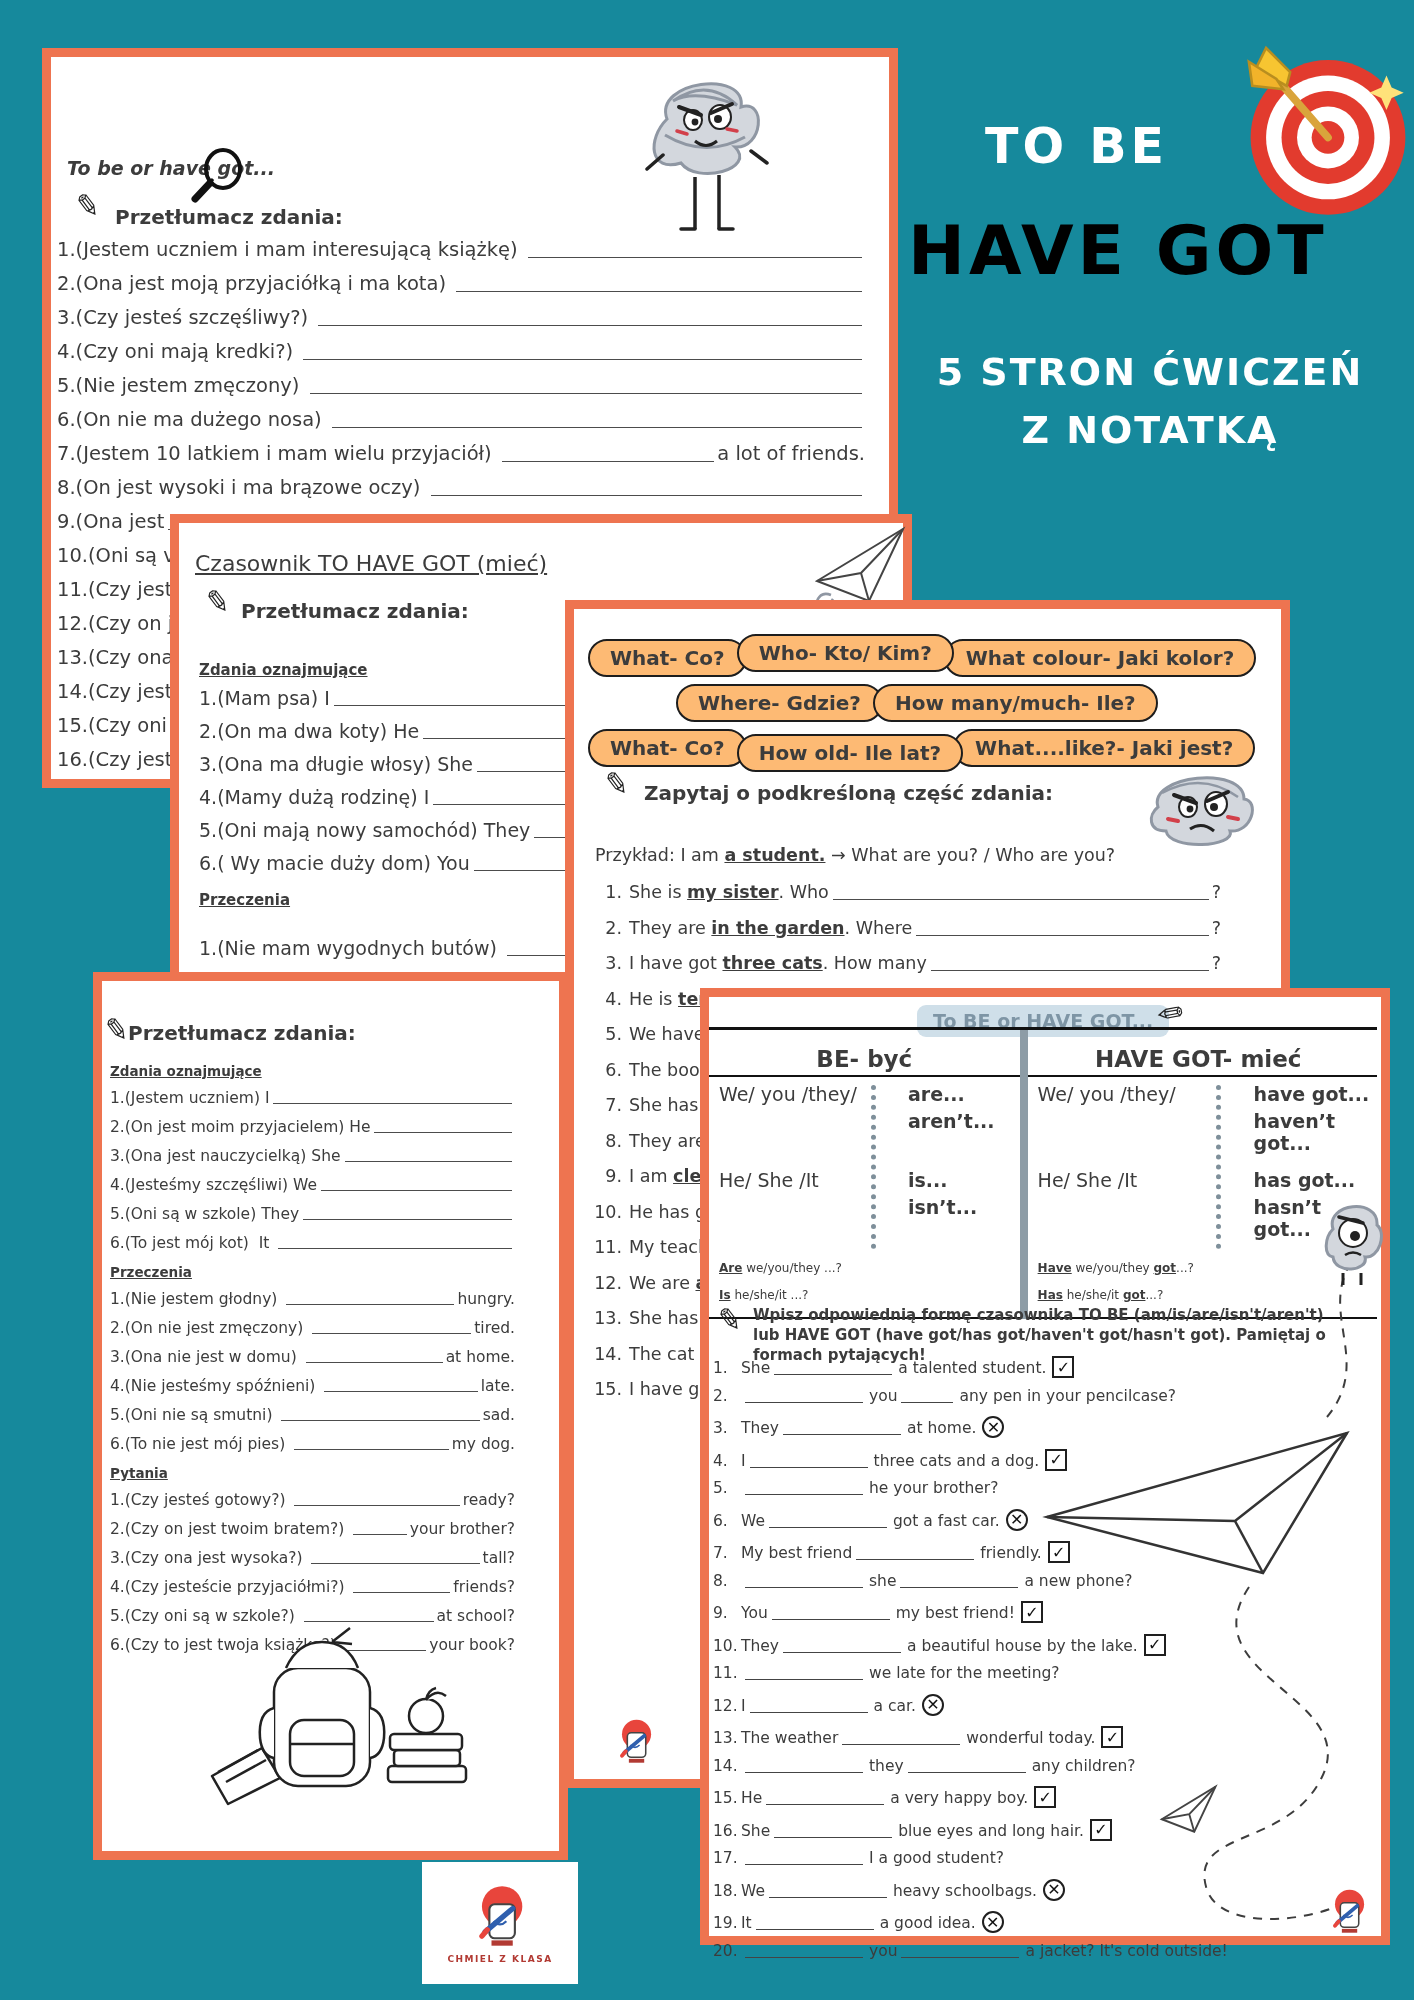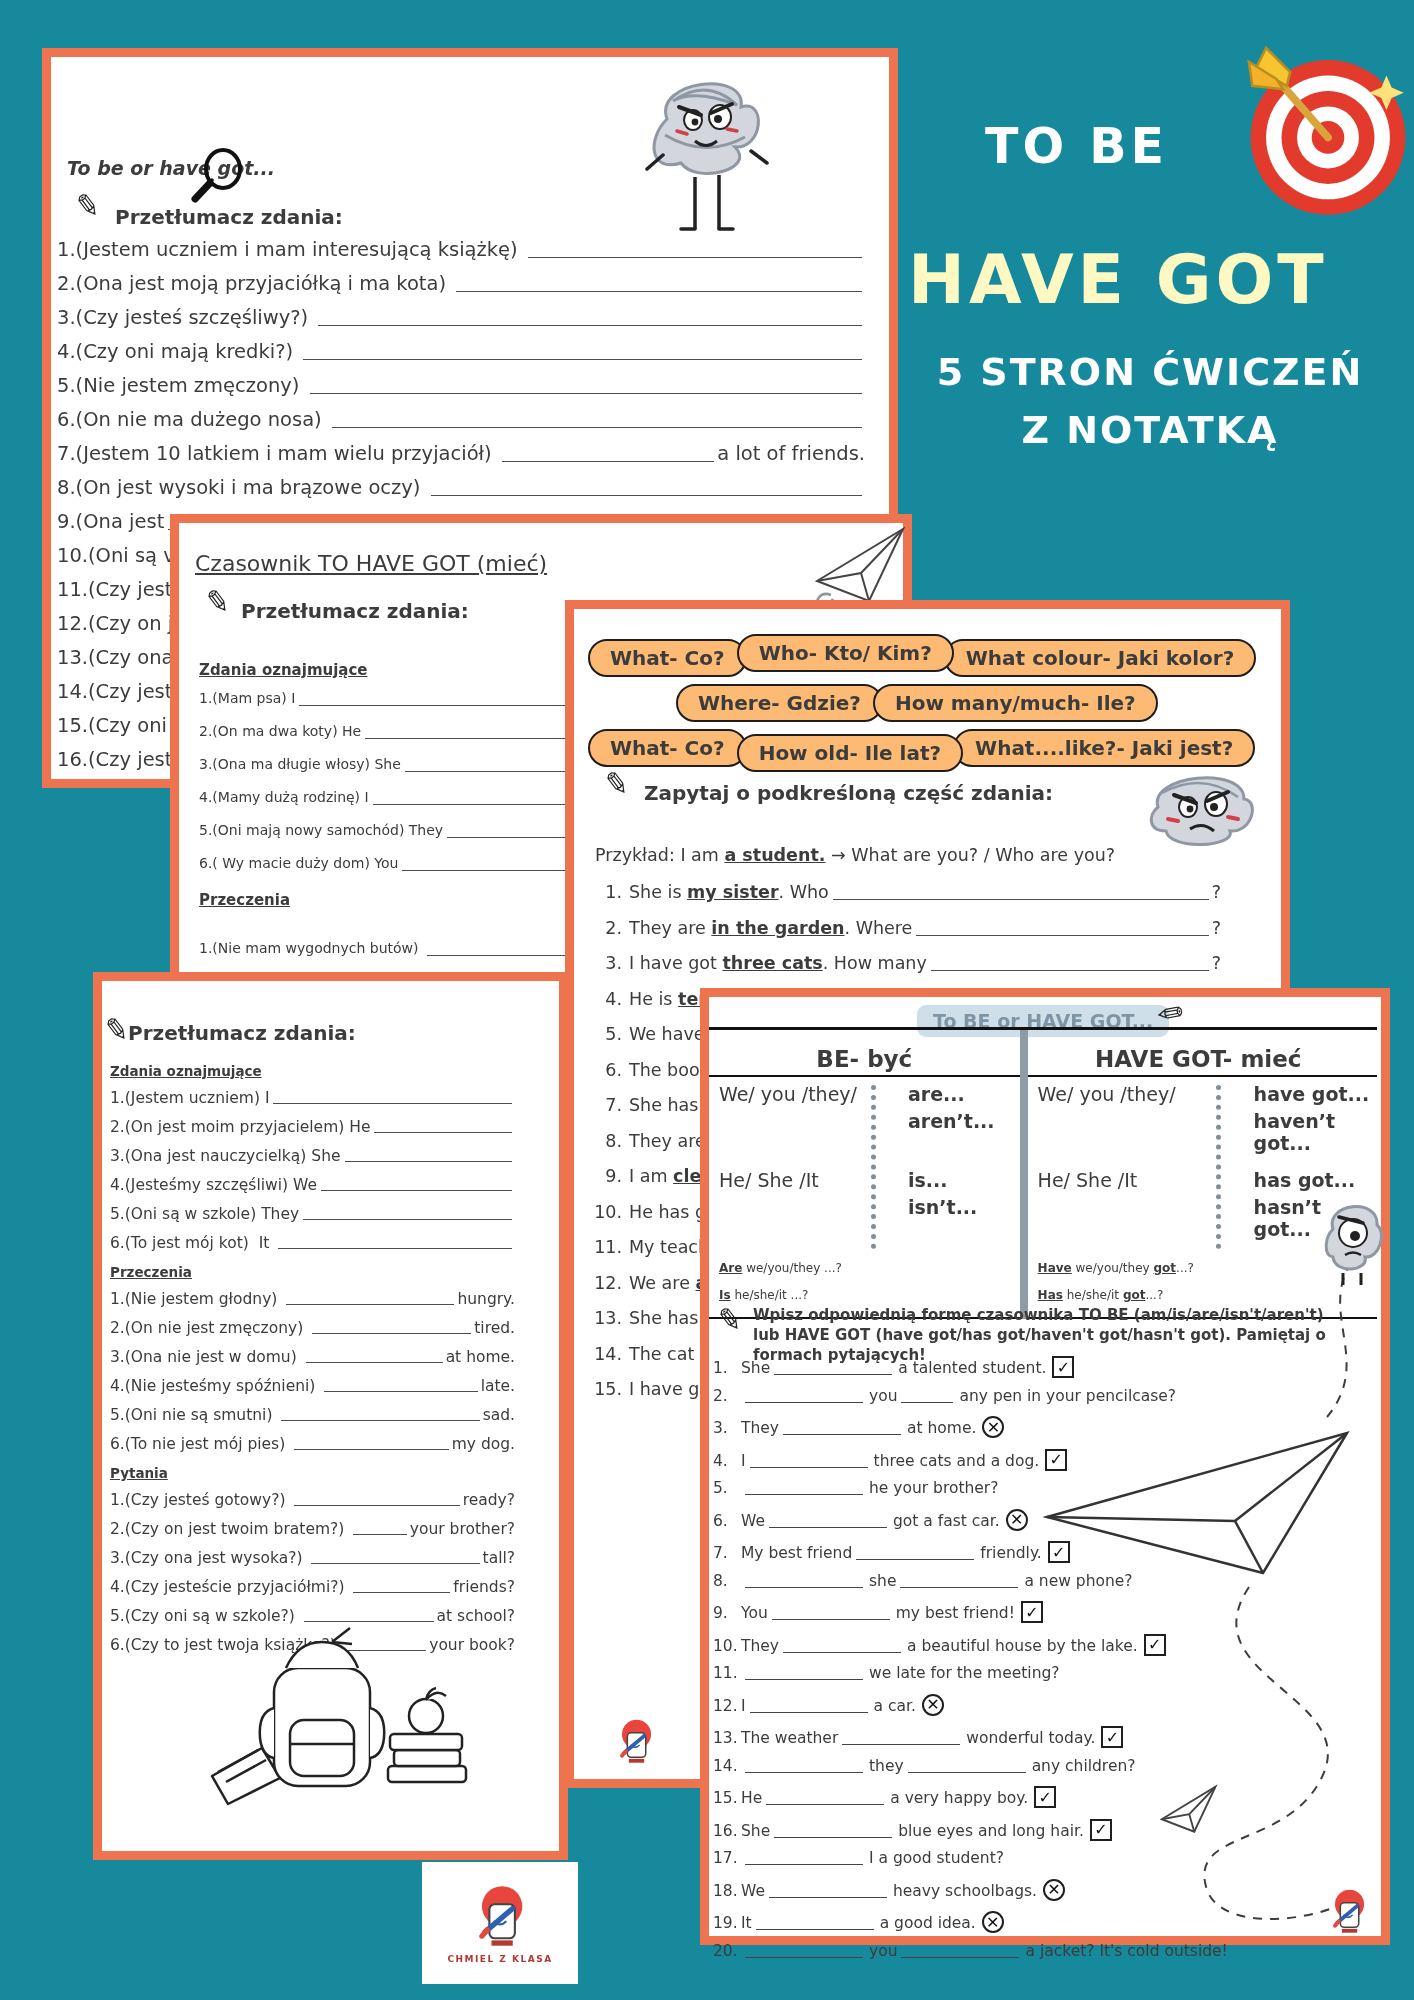--- a/index.html
+++ b/index.html
@@ -18,21 +18,21 @@
   .p1-head{left:16px;top:100px;font-size:19px;font-style:italic;font-weight:bold}
   .p1-task{left:64px;top:148px;font-size:20px;font-weight:bold}
   #p1-items{left:6px;top:182px;right:24px;position:absolute}
   #p1-items .p-row{font-size:19.5px;margin-bottom:12px}
   
   #page2{left:170px;top:514px;width:742px;height:560px;z-index:2}
   .p2-head{left:16px;top:28px;font-size:22px;font-weight:normal;text-decoration:underline}
   .p2-task{left:62px;top:76px;font-size:20px;font-weight:bold}
   .p2-sub{left:20px;top:138px;font-size:15px;font-weight:bold;text-decoration:underline}
   #p2-items{left:20px;top:164px;width:382px;position:absolute}
-  #p2-items .p-row,#p2-neg .p-row{font-size:14px;margin-bottom:11px}
+  #p2-items .p-row,#p2-neg .p-row{font-size:19px;margin-bottom:11px}
   .p2-sub2{left:20px;top:368px;font-size:15px;font-weight:bold;text-decoration:underline}
   #p2-neg{left:20px;top:414px;width:382px;position:absolute}
   
   #page3{left:565px;top:600px;width:725px;height:1188px;z-index:3}
   #pc-bubbles{left:14px;top:30px;right:8px;position:absolute}
   .bub-row{display:flex;align-items:flex-start}
   .bub-row.br1{margin-left:88px;margin-top:7px}
   .bub-row.br2{margin-top:7px}
   .bubble{border:2px solid #1d1d1d;border-radius:999px;background:#fdba74;font-weight:bold;
           font-size:20px;padding:5px 20px;white-space:nowrap;flex:none}
@@ -77,21 +77,21 @@
   #p5-items .p-row{font-size:15.5px;margin-bottom:10.5px;line-height:17px;align-items:flex-end}
   #p5-items .num{flex:none;min-width:28px}
   #p5-items .t{flex:none;white-space:pre}
   .bl{display:inline-block;flex:none;border-bottom:1.5px solid #444;height:13px;width:118px;margin:0 6px 2px 4px}
   .bl.s{width:52px}
   .mk{flex:none;width:18px;height:18px;border:2px solid #1f1f1f;display:inline-flex;align-items:center;
       justify-content:center;font-size:16px;font-weight:bold;margin-left:6px;position:relative;top:1px;color:#111}
   .mk.cross{border-radius:50%}
   
   .t1{left:985px;top:118px;font-size:49px;font-weight:bold;color:#fff;letter-spacing:4px;white-space:nowrap}
-  .t2{left:908px;top:240px;font-size:68px;font-weight:bold;color:#fef9c3;letter-spacing:4px;white-space:nowrap}
+  .t2{left:908px;top:211px;font-size:68px;font-weight:bold;color:#000000;letter-spacing:4px;white-space:nowrap}
   .t3{left:900px;top:350px;width:500px;text-align:center;font-size:38px;font-weight:bold;color:#fff;letter-spacing:2px}
   .t4{left:900px;top:408px;width:500px;text-align:center;font-size:38px;font-weight:bold;color:#fff;letter-spacing:2px}
   
   #logo-tile{left:422px;top:1862px;width:156px;height:122px;background:#fff;z-index:6;position:absolute;
              display:flex;flex-direction:column;align-items:center;justify-content:center}
   .brand-caption{font-size:9px;font-weight:bold;letter-spacing:1.5px;color:#b23a33;margin-top:3px}
   svg{display:block}
 </style>
 </head>
 <body>

